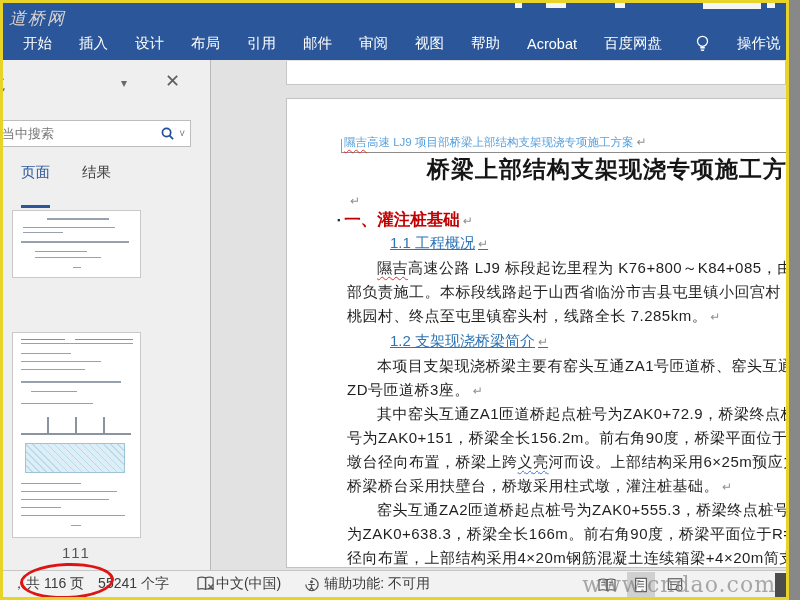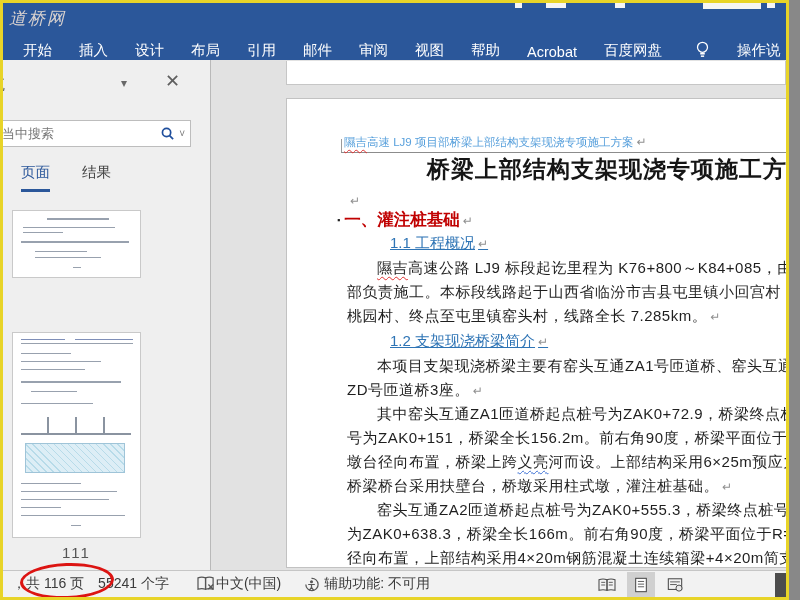--- a/index.html
+++ b/index.html
@@ -8,38 +8,38 @@
     position:relative; width:789px; height:600px; overflow:hidden;
     background:#e2e2e2; border:3px solid #e8d428;
   }
   
   .ribbon{ position:absolute; top:0; left:0; right:0; height:57px; background:#2b579a; }
   .logo{ position:absolute; top:4px; left:6px; color:#d9d2cf; font:italic 17px "DejaVu Serif", serif; letter-spacing:2px; }
   .tbfrag{ position:absolute; background:#f5f5f5; height:5px; top:0; }
   .f1{ left:512px; width:7px; } .f2{ left:543px; width:20px; } .f3{ left:612px; width:10px; }
   .f4{ left:700px; width:58px; height:6px; } .f5{ left:764px; width:8px; }
   .tabs{ position:absolute; bottom:0; left:20px; right:0; height:33px; display:flex;
-         align-items:flex-end; gap:27px; color:#fff; font-size:14.5px; white-space:nowrap; }
+         align-items:center; gap:27px; color:#fff; font-size:14.5px; white-space:nowrap; }
   .tab{ cursor:default; }
   .bulb{ width:15px; height:20px; flex:0 0 auto; margin-left:6px; }
   
   .navpane{ position:absolute; top:57px; left:0; width:208px; bottom:27px;
             background:#efefef; border-right:1px solid #b9b9b9; overflow:hidden; }
   .nav-title{ position:absolute; top:14px; left:-30px; font-size:16px; color:#3f3f3f; }
   .nav-caret{ position:absolute; top:16px; left:118px; color:#686868; font-size:12px; }
   .nav-close{ position:absolute; top:10px; left:162px; color:#5f5f5f; font-size:18px; }
   .searchbox{ position:absolute; top:60px; left:-8px; width:196px; height:27px;
               background:#fff; border:1px solid #bdbdbd; display:flex; align-items:center; }
   .searchbox input{ flex:1; border:none; outline:none; background:transparent;
                     font-size:13px; color:#666; padding-left:6px; min-width:0; }
   .searchbox input::placeholder{ color:#767676; opacity:1; }
   .mag{ width:15px; height:15px; flex:0 0 auto; margin-right:4px; }
   .sr-chev{ color:#7a7a7a; font-size:10px; margin-right:5px; }
   .nav-tabs{ position:absolute; top:103px; left:18px; display:flex; gap:32px; font-size:14.5px; }
-  .ntab{ color:#3d3d3d; padding-bottom:7px; }
+  .ntab{ color:#3d3d3d; padding-bottom:23px; }
   .ntab.active{ color:#2b579a; border-bottom:3px solid #2b579a; }
   .thumb{ position:absolute; left:9px; width:129px; background:#fff; border:1px solid #c9c9c9; overflow:hidden; }
   .thumb1{ top:150px; height:68px; }
   .thumb2{ top:272px; height:206px; }
   .tlabel{ position:absolute; left:0; width:147px; text-align:center; font-size:15px; color:#555; letter-spacing:2px; }
   .tl1{ top:226px; } .tl2{ top:484px; }
   .ln{ position:absolute; height:2px; background:#98a1ae; }
   .lnb{ background:#7f8fb8; height:1px; }
   .diagram{ position:absolute; left:12px; top:110px; width:100px; height:30px;
             background:repeating-linear-gradient(45deg,#ddeef6 0 4px,#b7dbe9 4px 5px);
@@ -258,17 +258,20 @@
         <path d="M6.5 5 L13.5 5 M6.5 8 L13.5 8 M6.5 11 L13.5 11" stroke="#4d4d4d" stroke-width="1"></path>
       </svg>
       <svg class="vicon" viewBox="0 0 20 18">
         <rect x="2.5" y="2" width="15" height="12" fill="none" stroke="#4d4d4d" stroke-width="1.2"></rect>
         <path d="M4.5 5.5 L15.5 5.5 M4.5 8.5 L12 8.5" stroke="#4d4d4d" stroke-width="1"></path>
         <circle cx="14.5" cy="12.5" r="3.4" fill="#e9e9e9" stroke="#4d4d4d" stroke-width="1.1"></circle>
       </svg>
     </div>
   </div>
 
+  <div class="wm">
+    <span>www.</span><span class="dom">cndao.com</span>
+  </div>
   <div class="corner-block"></div>
 
   <div class="red-ellipse"></div>
 
 </div>
 
 </body></html>

